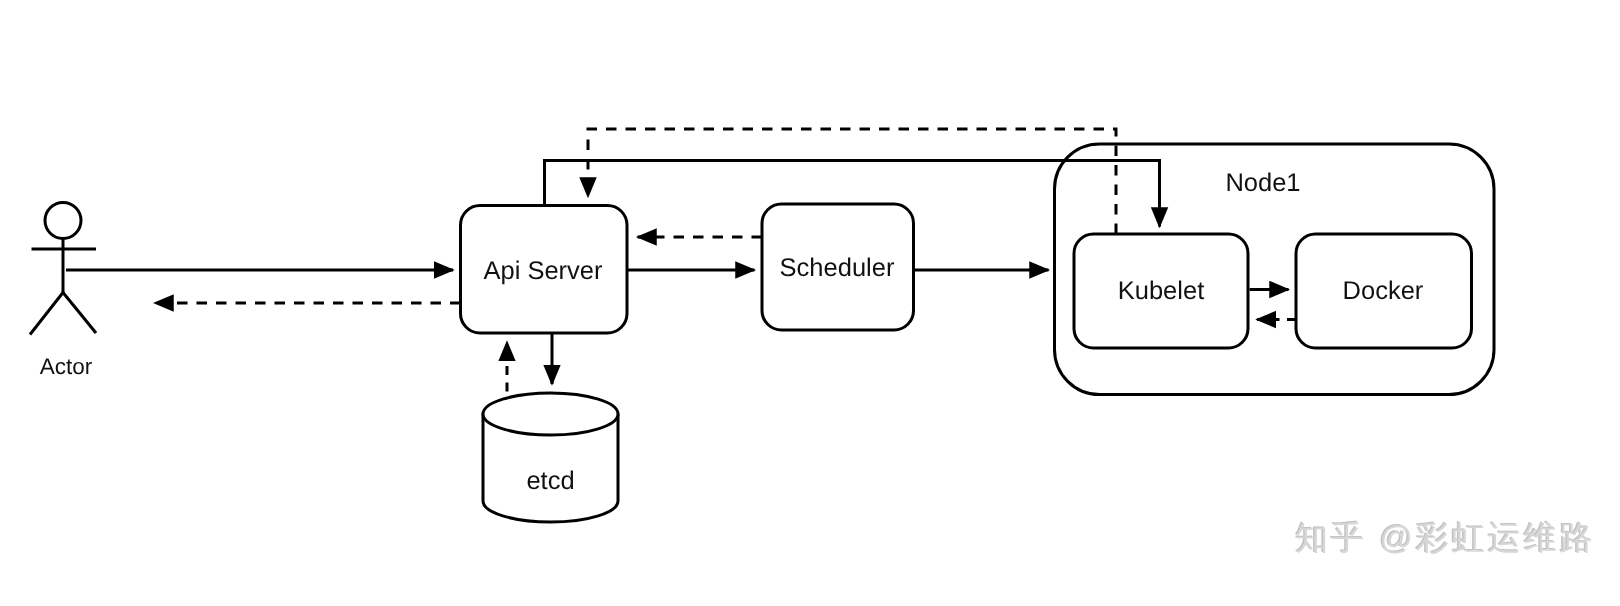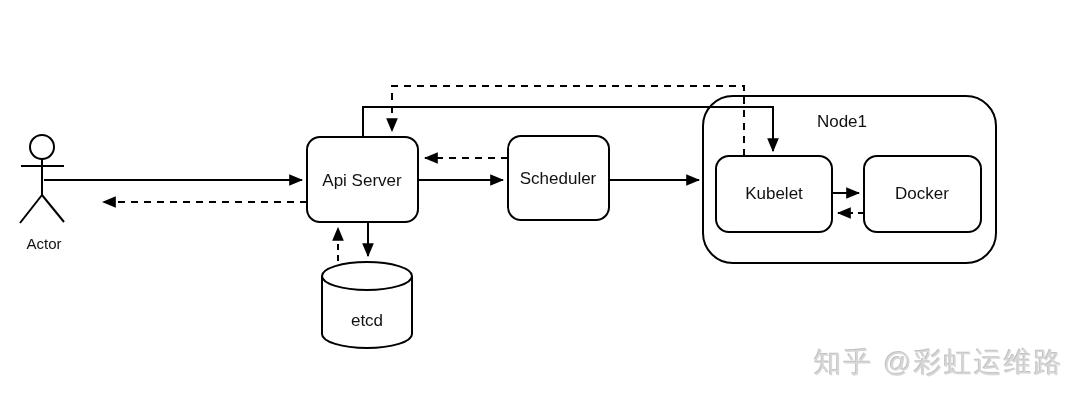--- a/index.html
+++ b/index.html
@@ -23,21 +23,21 @@
   svg text {
     font-family: "Liberation Sans", sans-serif;
     fill: #111111;
   }
   .node-label { font-size: 17px; }
   .small-label { font-size: 15px; }
   .watermark {
     position: absolute;
     top: 344px;
     right: 16px;
-    font-size: 28px;
+    font-size: 22px;
     letter-spacing: 2px;
     color: #d7d7d7;
     text-shadow: -1px -1px 0 #c3c3c3, 1px 1px 0 #ffffff;
     white-space: nowrap;
     user-select: none;
   }
 </style>
 </head>
 <body>
 

